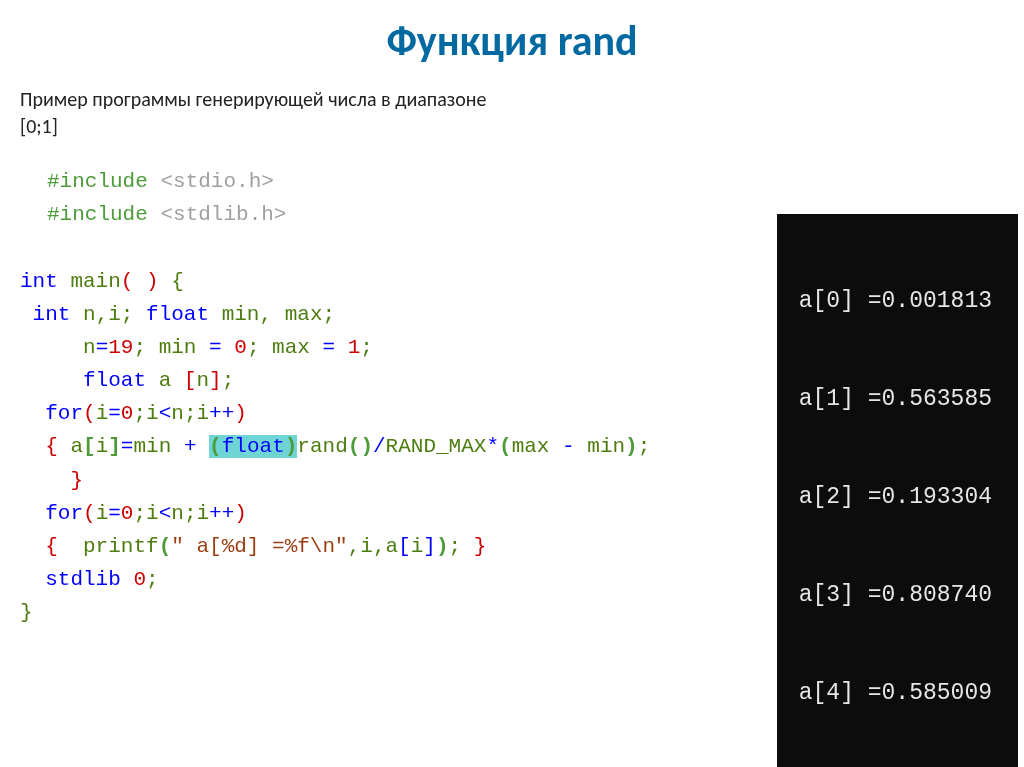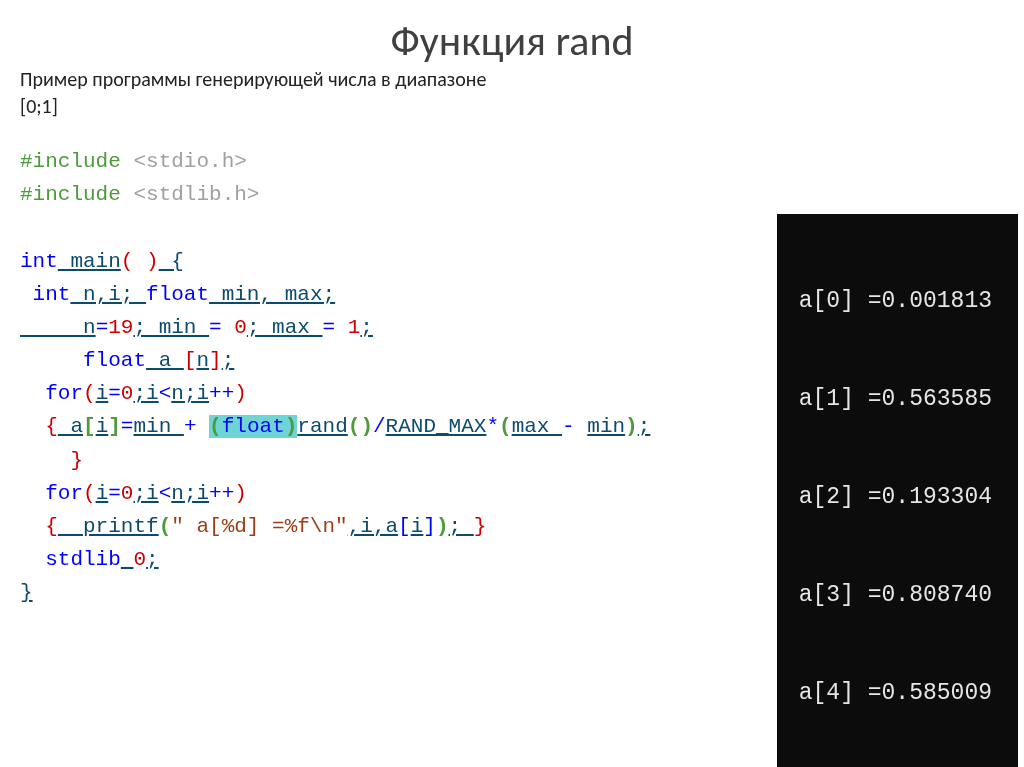--- a/index.html
+++ b/index.html
@@ -15,23 +15,24 @@
       overflow: hidden;
     }
     .slide {
       padding: 10px 20px;
       width: 100%;
       height: 100%;
       position: relative;
     }
     .title {
       text-align: center;
-      color: #404040;
+      color: #0369a1;
       font-size: 42px;
-      font-weight: normal;
+      font-weight: bold;
+      margin-bottom: 20px;
       margin-top: 5px;
     }
     .subtitle {
       color: #222;
       font-size: 20px;
       font-family: 'Segoe UI', Calibri, Arial, sans-serif;
       line-height: 1.35;
       margin-bottom: 25px;
     }
     .content-area {
@@ -40,30 +41,30 @@
     }
     .code-block {
       font-family: 'Courier New', monospace;
       font-size: 21px;
       line-height: 1.58;
       flex: 1;
     }
     .code-line {
       white-space: pre;
     }
-    .preprocessor { color: #4d9b3a; }
+    .preprocessor { color: #4d9b3a; margin-left: 27px; }
     .include-path { color: #a0a0a0; }
     .keyword { color: #0000ff; }
     .operator { color: #0000ff; }
     .paren-red { color: #cc0000; }
     .paren-green { color: #4d9b3a; font-weight: bold; }
     .paren-blue { color: #0000ff; }
     .number { color: #cc0000; }
     .string { color: #9c3e13; }
-    .black { color: #0c4a6e; text-decoration: underline; }
+    .black { color: #4d7c0f; }
     .highlight {
       background: #6ed4d4;
       margin-top: 36px;
     }
     .output-box {
       background: #0c0c0c;
       color: #e6e6e6;
       font-family: 'Courier New', monospace;
       font-size: 23px;
       line-height: 1.42;

